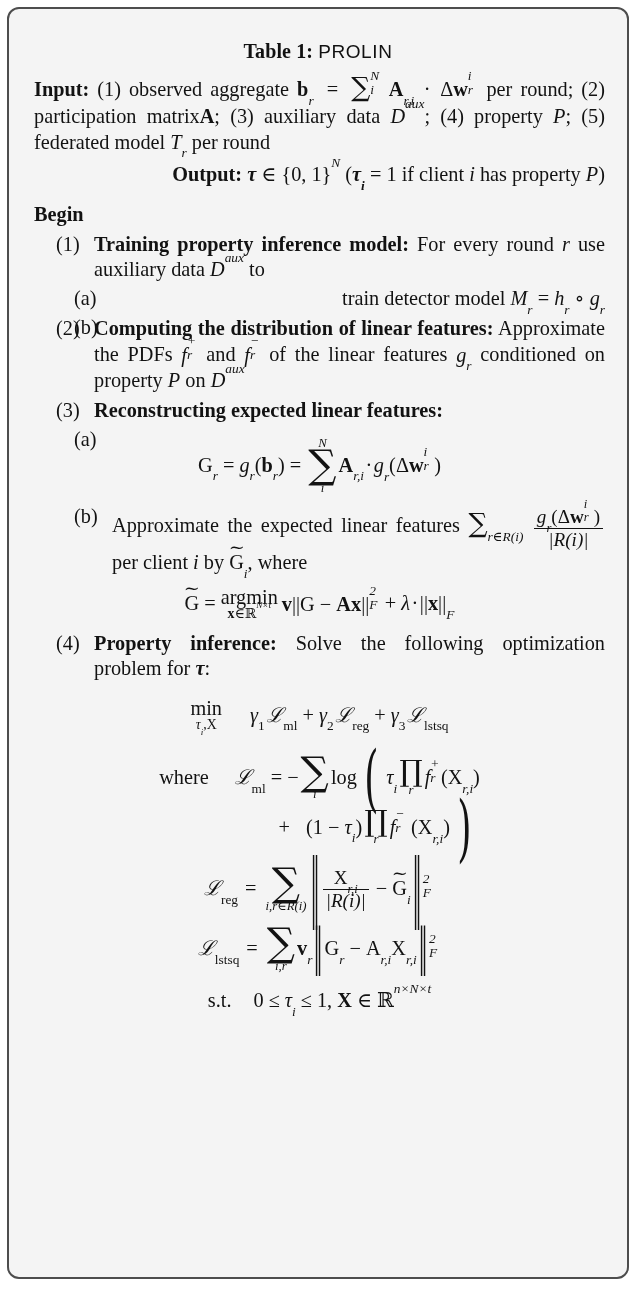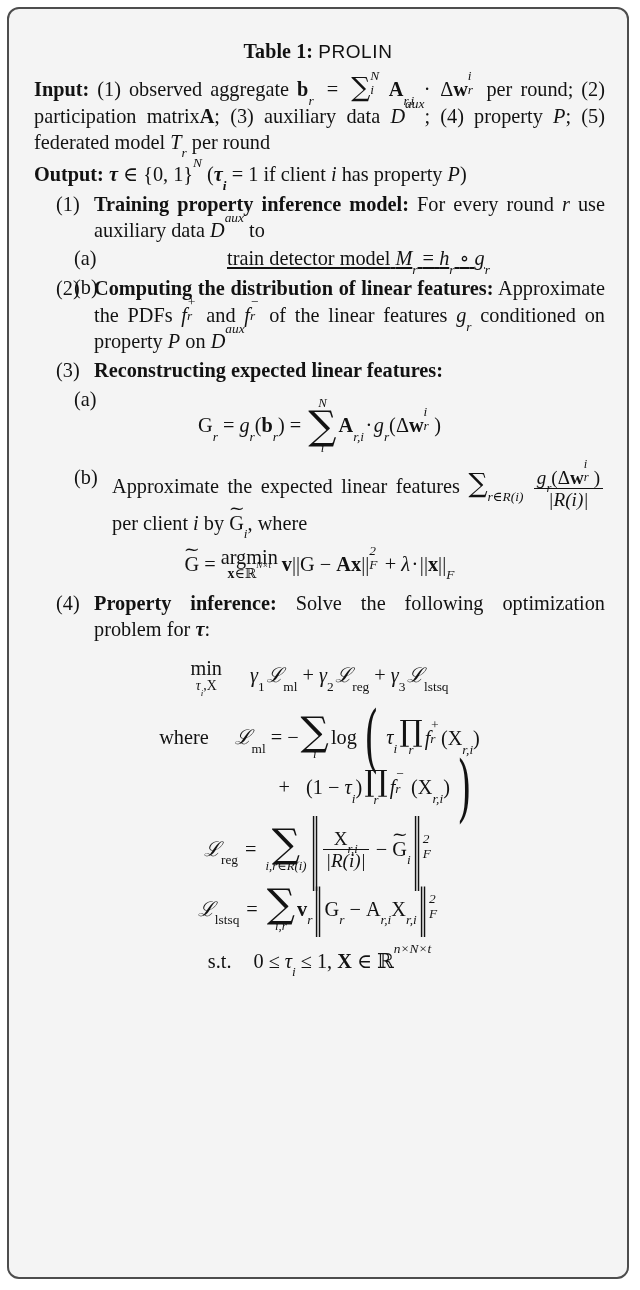--- a/index.html
+++ b/index.html
@@ -52,21 +52,21 @@
     color: #121212;
   }
 
   .block {
     margin-top: 7px;
   }
   .io-line {
     text-align: justify;
     text-justify: inter-word;
   }
-  .io-line.nojust { text-align: left; }
+  .io-line.nojust { text-align: right; }
   .kw { font-weight: bold; }
 
   .begin-kw {
     font-weight: bold;
     margin-top: 14px;
     margin-bottom: 2px;
     font-size: 20.3px;
   }
   .end-kw {
     font-weight: bold;
@@ -104,21 +104,21 @@
     position: absolute;
     left: 40px;
     top: 0;
     width: 34px;
     text-align: left;
   }
   .substep > .content {
     text-align: justify;
     text-justify: inter-word;
   }
-  .substep > .content.nojust { text-align: center; text-decoration: underline; }
+  .substep > .content.nojust { text-align: right; }
 
   
   .mi { font-style: italic; }
   .mb { font-weight: bold; }
   .mbi { font-weight: bold; font-style: italic; }
   .mup { font-style: normal; }
 
   sub, sup {
     font-size: 0.66em;
     line-height: 0;
@@ -312,20 +312,21 @@
       <span>{</span><span>0</span>,&nbsp;<span>1</span><span>}</span><sup class="mi">N</sup></span>
       (<span class="nb"><span class="mbi">τ</span><sub class="mbi">i</sub></span>
       <span>=</span>
       <span>1</span>
       <span>if client</span>
       <span class="mi">i</span>
       <span>has property</span>
       <span class="mi">P</span>)
     </div>
 
+    <div class="begin-kw">Begin</div>
 
     <div class="step">
       <span class="marker">(1)</span>
       <div class="content">
         <span class="kw">Training property inference model:</span>
         <span>For every round</span>
         <span class="mi">r</span>
         <span>use auxiliary data</span>
         <span class="nb"><span class="mi">D</span><sup class="mi">aux</sup></span>
         <span>to</span>

